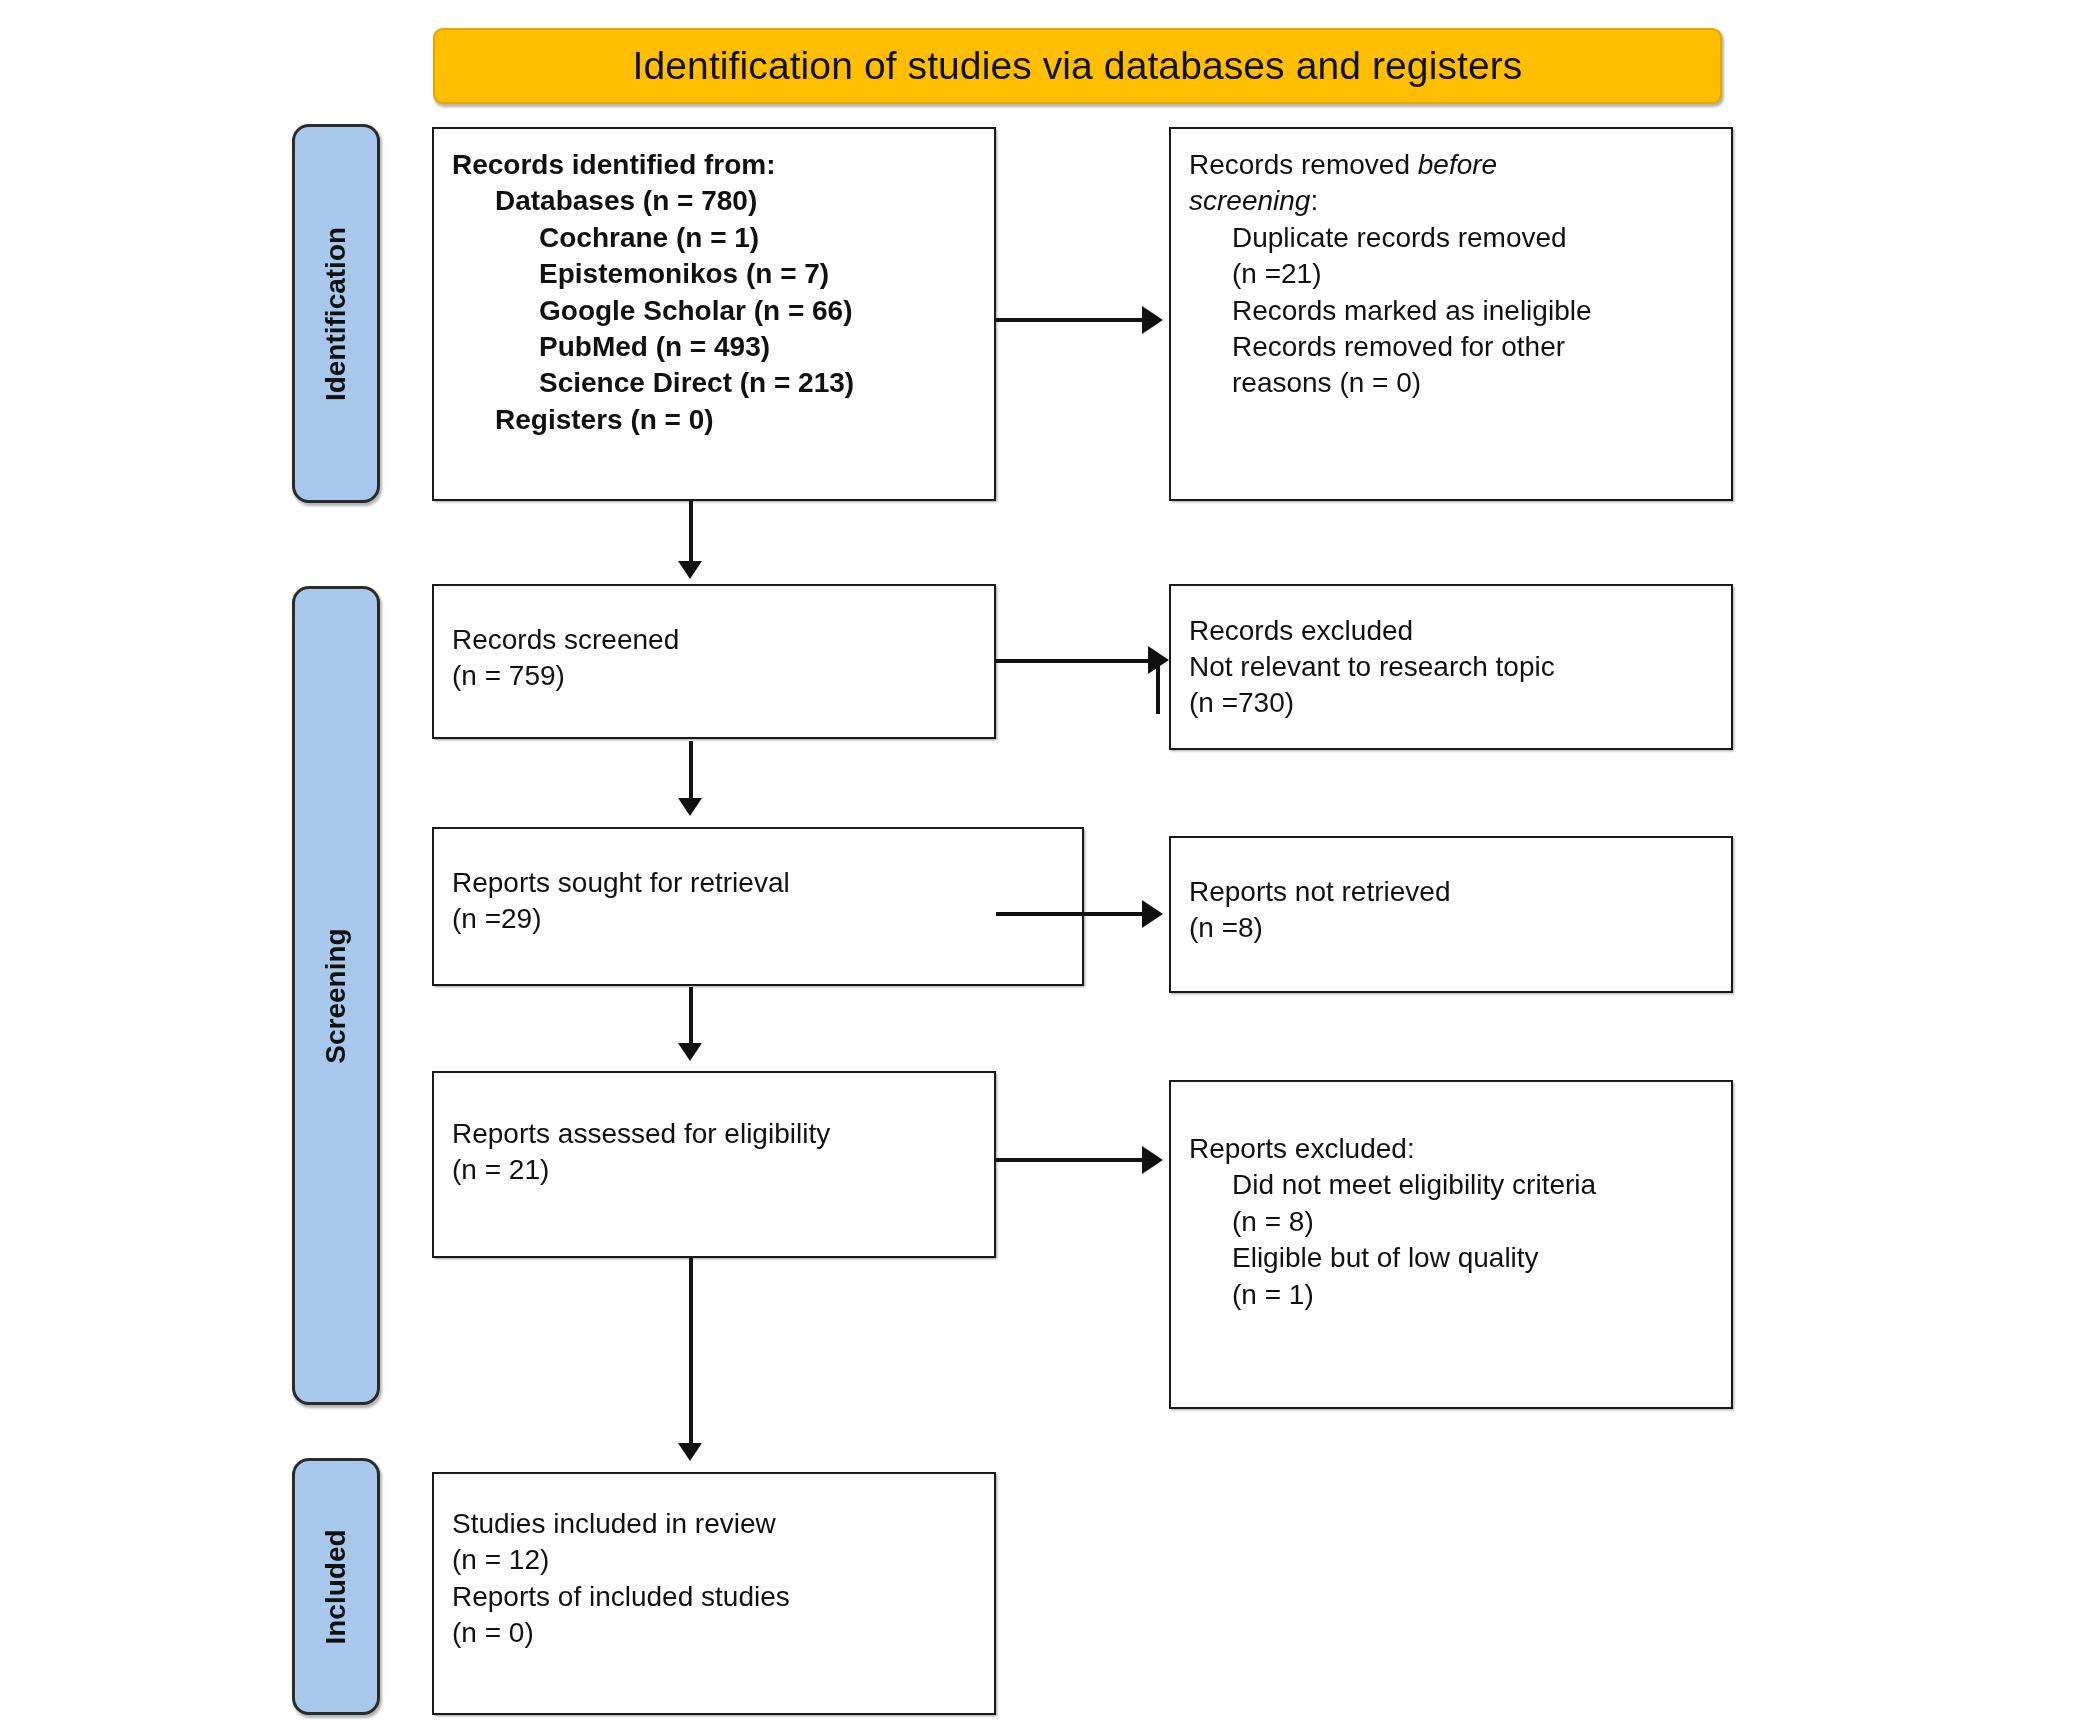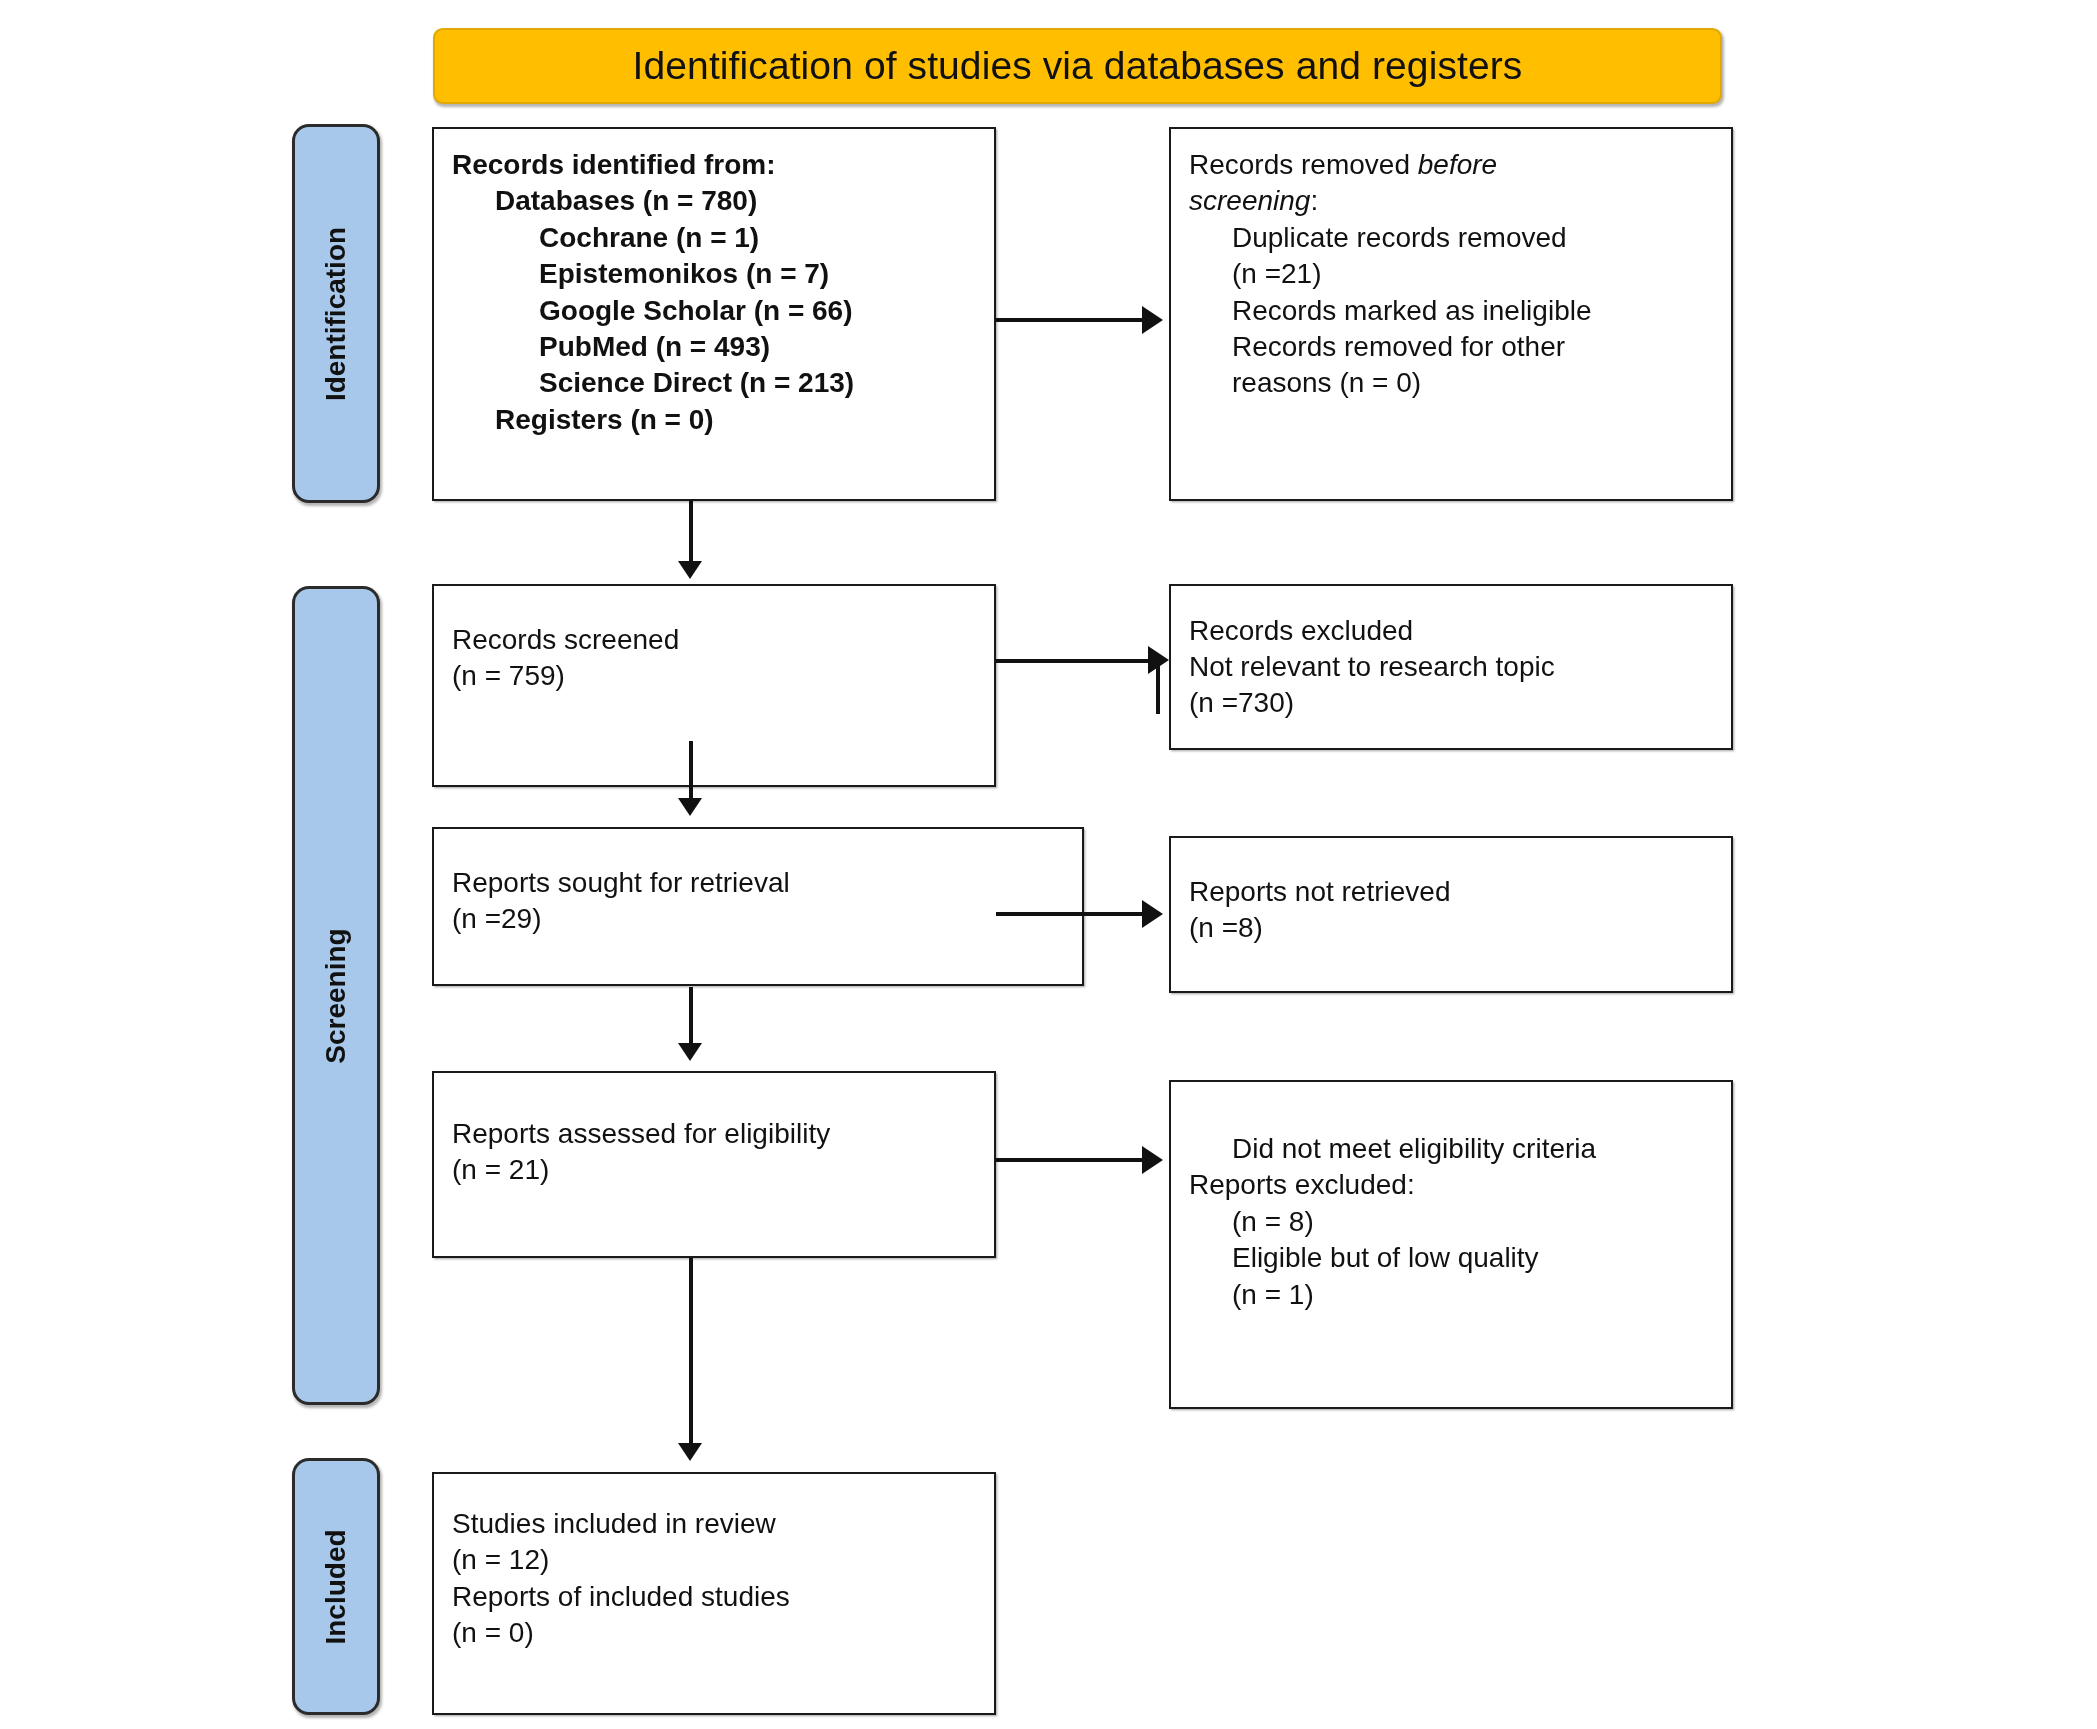--- a/index.html
+++ b/index.html
@@ -69,21 +69,21 @@
     color:#111111;
     line-height:1.30;
     white-space:nowrap;
   }
   .fbox .line.ind1{ padding-left:43px; }
   .fbox .line.ind2{ padding-left:87px; }
   .fbox .line .em{ font-style:italic;margin-top:45px; }
 
   
   #box-identified       { left:432px;  top:127px;  width:564px;  height:374px;font-weight:bold; }
-  #box-screened         { left:432px;  top:584px;  width:564px;  height:203px; padding-top:36px;}
+  #box-screened         { left:432px;  top:584px;  width:564px;  height:155px; padding-top:36px;}
   #box-sought           { left:432px;  top:827px; width:652px;  height:159px; padding-top:36px;}
   #box-assessed         { left:432px;  top:1071px; width:564px;  height:187px; padding-top:43px;}
   #box-included-studies { left:432px;  top:1472px; width:564px;  height:243px; padding-top:32px;}
 
   
   #box-removed-before   { left:1169px; top:127px;  width:564px;  height:374px; }
   #box-records-excluded { left:1169px; top:584px;  width:564px;  height:166px; padding-top:26.6px;}
   #box-not-retrieved    { left:1169px; top:836px; width:564px;  height:157px; padding-top:36px;}
   #box-reports-excluded { left:1169px; top:1080px; width:564px;  height:329px; padding-top:49px;}
 
@@ -166,22 +166,22 @@
     <div class="line">Reports not retrieved</div>
     <div class="line">(n =8)</div>
   </div>
 
   <div class="fbox" id="box-assessed">
     <div class="line">Reports assessed for eligibility</div>
     <div class="line">(n = 21)</div>
   </div>
 
   <div class="fbox" id="box-reports-excluded">
+    <div class="line">Reports excluded:</div>
     <div class="line ind1">Did not meet eligibility criteria</div>
-    <div class="line">Reports excluded:</div>
     <div class="line ind1">(n = 8)</div>
     <div class="line ind1">Eligible but of low quality</div>
     <div class="line ind1">(n = 1)</div>
   </div>
 
   <div class="fbox" id="box-included-studies">
     <div class="line">Studies included in review</div>
     <div class="line">(n = 12)</div>
     <div class="line">Reports of included studies</div>
     <div class="line">(n = 0)</div>

